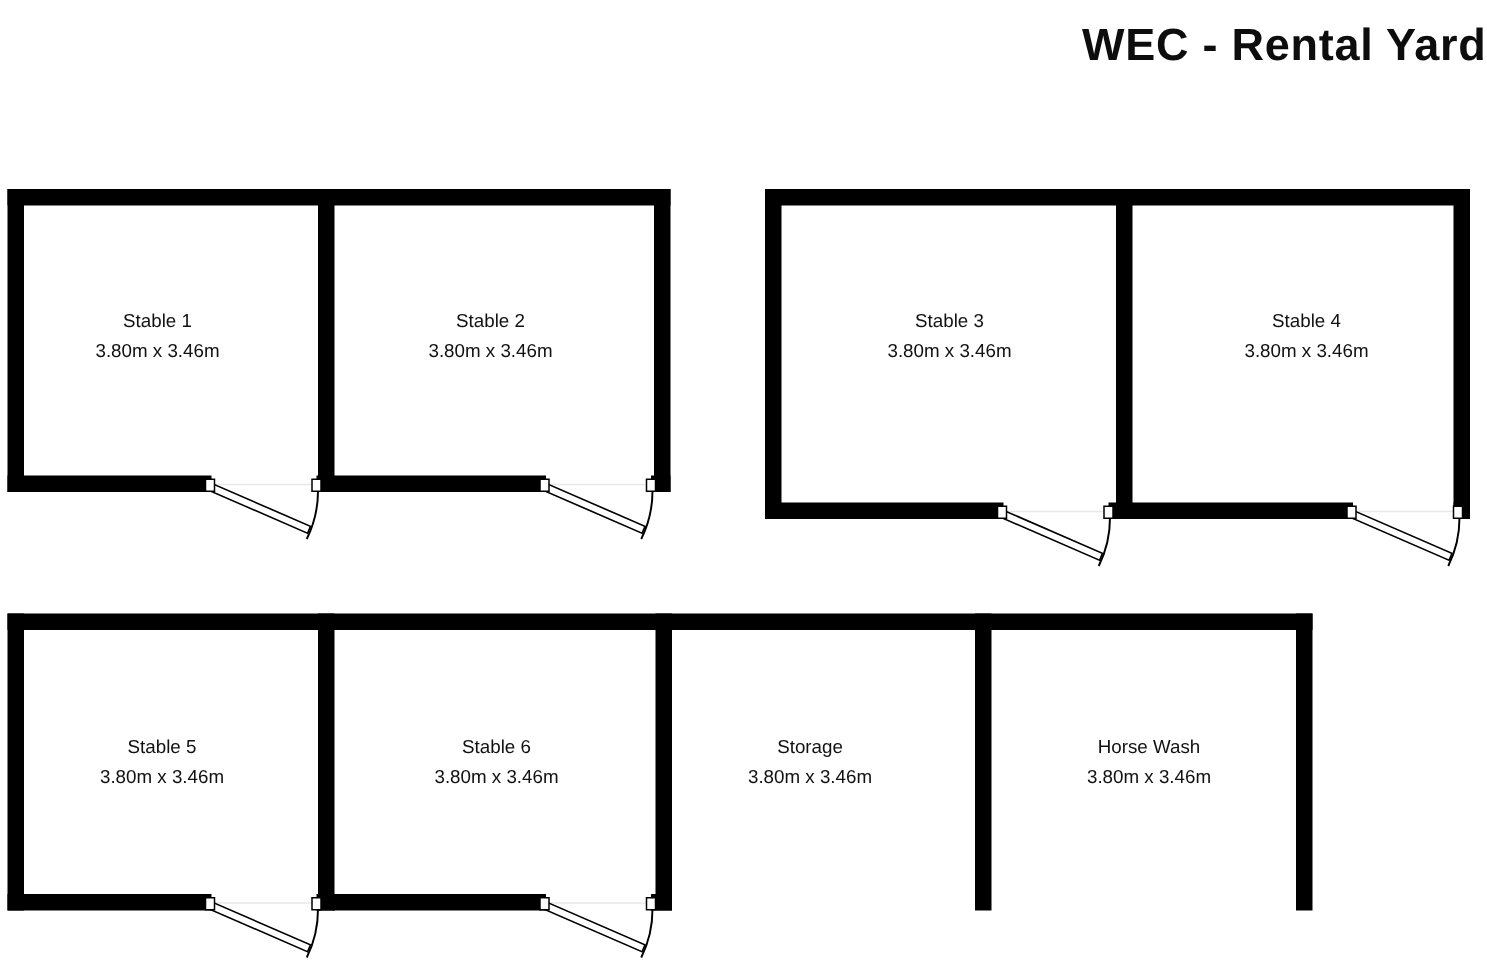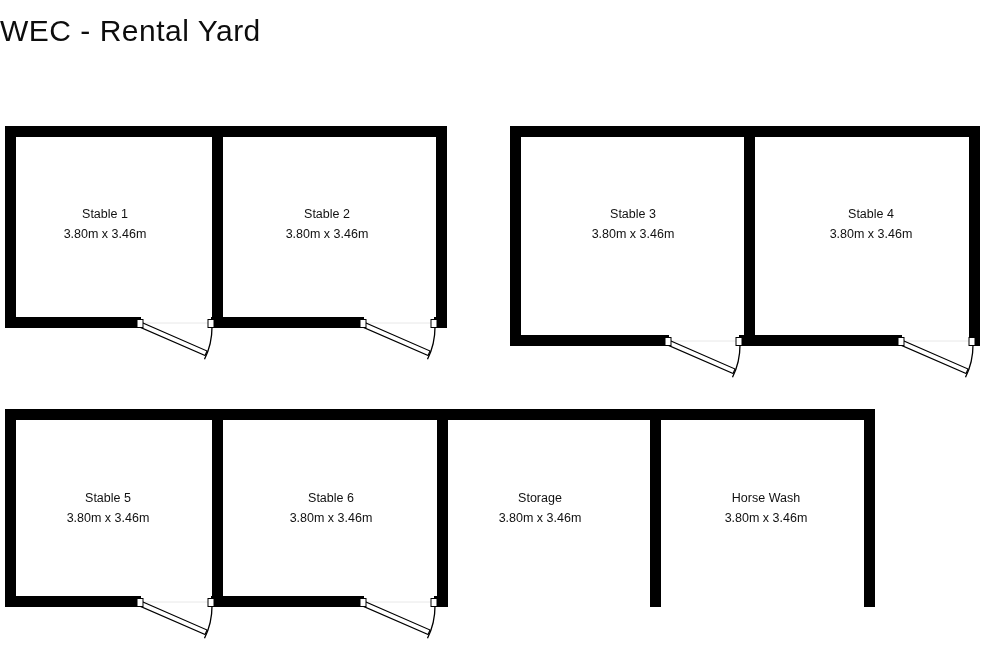--- a/index.html
+++ b/index.html
@@ -13,23 +13,23 @@
     font-family: "Liberation Sans", sans-serif;
     color: #000000;
     overflow: hidden;
     position: relative;
   }
   #plan-title {
     position: absolute;
     left: 0;
     top: 14px;
     width: 991px;
-    text-align: left;
+    text-align: right;
     font-size: 30px;
-    font-weight: 400;
+    font-weight: 700;
     letter-spacing: 0.5px;
     color: #0d0d0d;
     font-family: "Liberation Sans", sans-serif;
   }
   #floorplan-svg {
     position: absolute;
     left: 0;
     top: 0;
     width: 991px;
     height: 649px;

